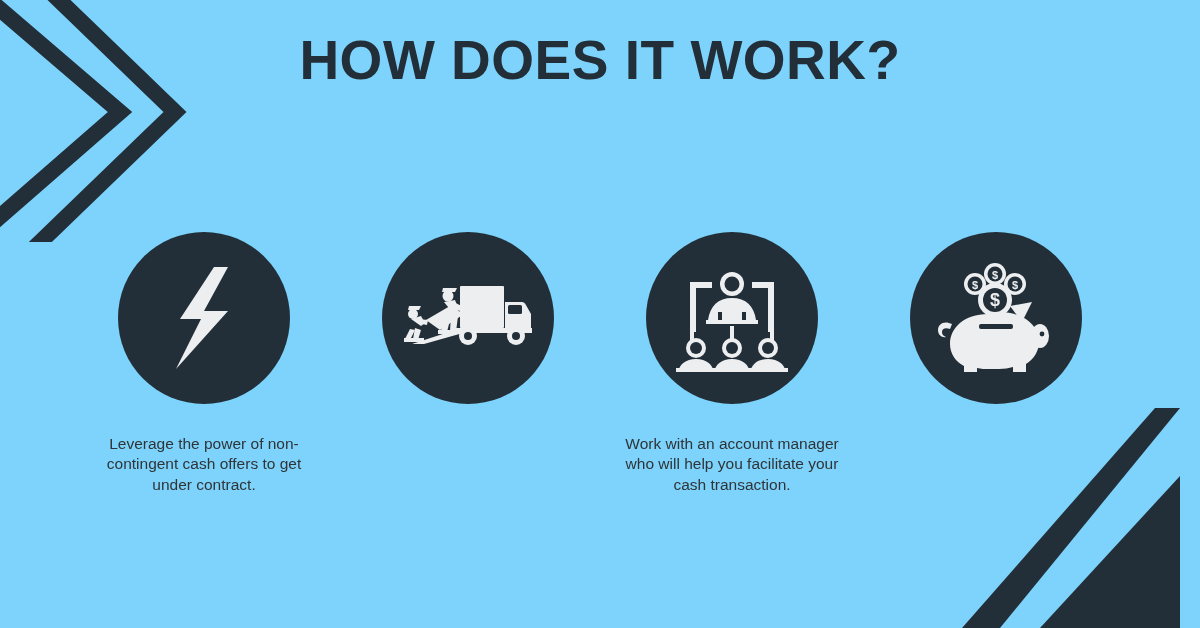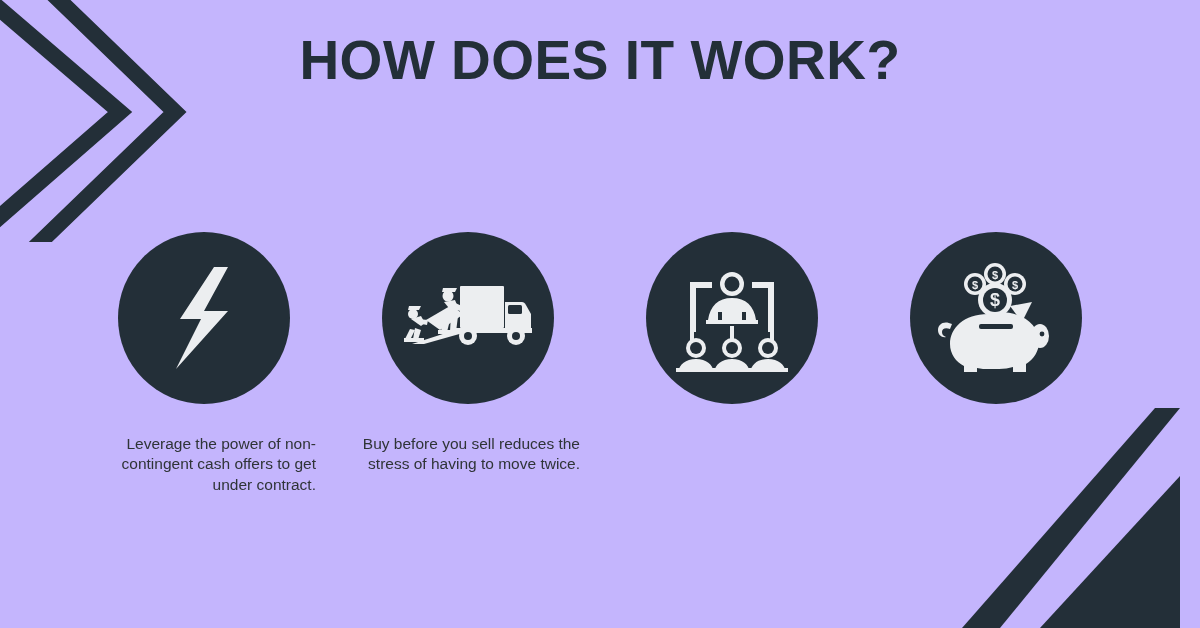--- a/index.html
+++ b/index.html
@@ -10,21 +10,21 @@
     width: 1200px;
     height: 628px;
     background: #ffffff;
     font-family: "Liberation Sans", sans-serif;
     overflow: hidden;
   }
   #canvas {
     position: relative;
     width: 1200px;
     height: 628px;
-    background: #c4b5fd;
+    background: #7dd3fc;
     overflow: hidden;
   }
 
   
   #deco-top-left {
     position: absolute;
     left: 0px;
     top: -18px;
     width: 210px;
     height: 260px;
@@ -79,21 +79,21 @@
     align-items: center;
     justify-content: center;
     flex: none;
   }
   .step-circle svg {
     display: block;
   }
   .step-caption {
     margin-top: 30px;
     width: 224px;
-    text-align: right;
+    text-align: center;
     font-size: 15.5px;
     line-height: 1.32;
     color: #2f3437;
   }
 </style>
 </head>
 <body>
 
 <div id="canvas">
 
@@ -154,21 +154,20 @@
             <path d="M38 18 h13 l2 -4 h-14 z"></path>
             <path d="M40 28 l11 -2 l4 10 l-6 3 z"></path>
             <path d="M47 40 l7 2 l-2 16 l-6 -1 z"></path>
             <path d="M41 41 l6 1 l-4 16 l-6 -1 z"></path>
             <rect x="34" y="56" width="11" height="4"></rect>
             <rect x="45" y="56" width="11" height="4"></rect>
             <path d="M49 28 l9 4 l-2 5 l-10 -4 z"></path>
           </g>
         </svg>
       </div>
-      <div class="step-caption">Buy before you sell reduces the stress of having to move twice.</div>
     </div>
 
     <div class="step">
       <div class="step-circle">
         <svg width="112" height="108" viewBox="0 0 112 108">
           <g fill="#eceef0">
 
             <path d="M14 18 h22 v6 h-16 v44 h-6 z"></path>
             <path d="M98 18 h-22 v6 h16 v44 h6 z"></path>
 
@@ -194,20 +193,21 @@
             </g>
             <g>
               <circle cx="92" cy="84" r="10"></circle>
               <circle cx="92" cy="84" r="6" fill="#232f38"></circle>
               <path d="M92 95 c-11 0 -17 6 -18 14 h7 v-5 h3 v5 h16 v-5 h3 v5 h7 c-1 -8 -7 -14 -18 -14 z"></path>
             </g>
             <rect x="-2" y="104" width="116" height="4"></rect>
           </g>
         </svg>
       </div>
+      <div class="step-caption">Work with an account manager who will help you facilitate your cash transaction.</div>
     </div>
 
     <div class="step">
       <div class="step-circle">
         <svg width="120" height="112" viewBox="0 0 120 112">
           <g fill="#eceef0">
 
             <circle cx="39" cy="22" r="11"></circle>
             <circle cx="39" cy="22" r="7.5" fill="#232f38"></circle>
             <text x="39" y="26.5" font-size="11" font-weight="bold" text-anchor="middle" fill="#eceef0" font-family="'Liberation Sans', sans-serif">$</text>

